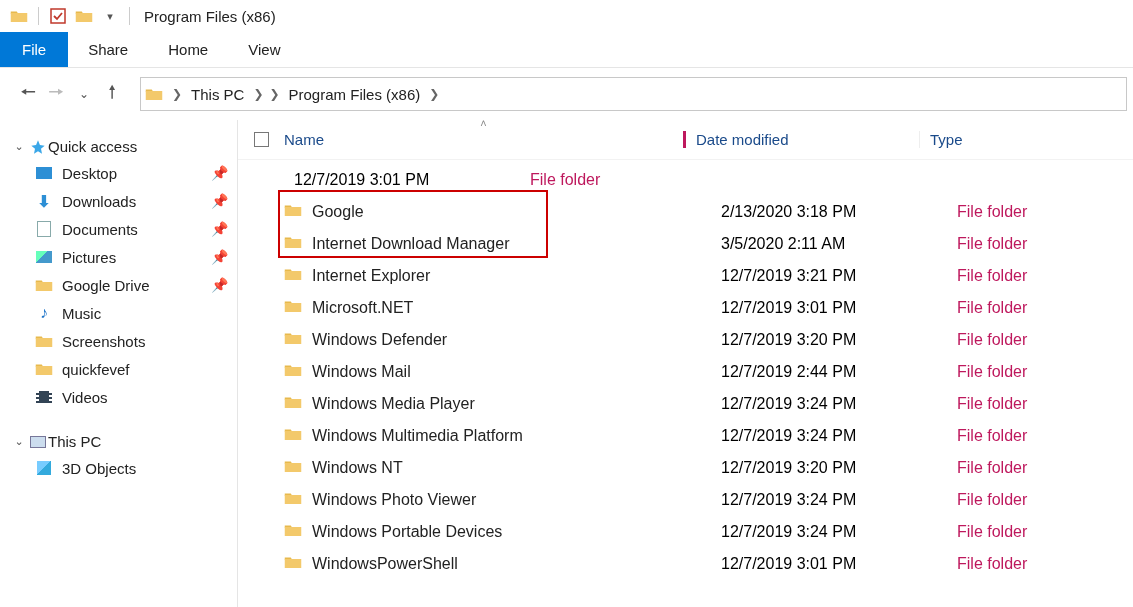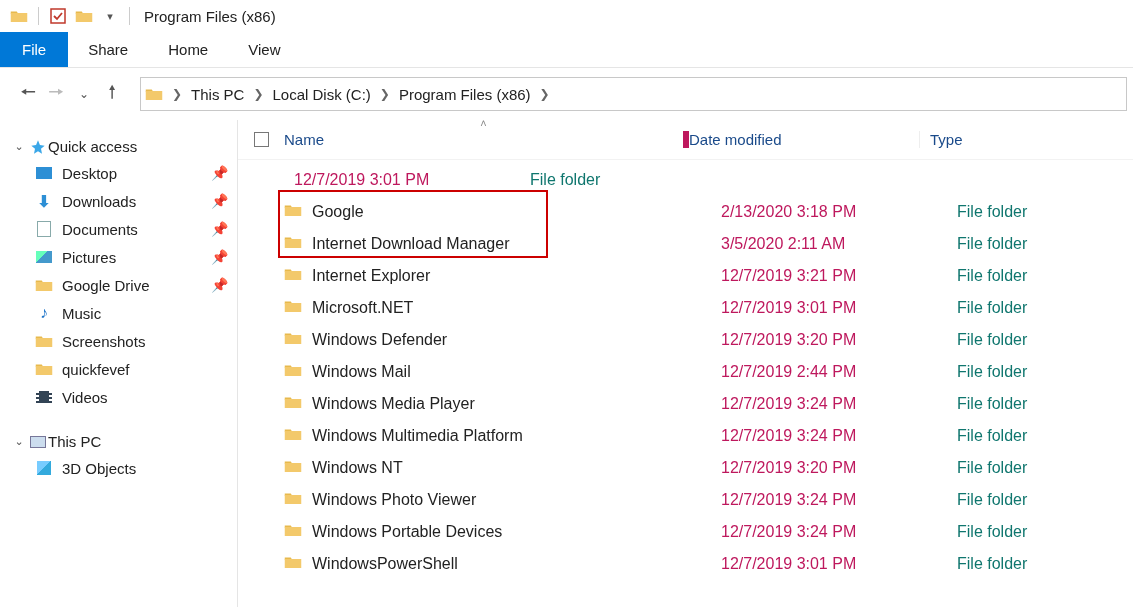--- a/index.html
+++ b/index.html
@@ -111,37 +111,37 @@
     display:flex;
     align-items:center;
     height: 40px;
     color:#1a4a8a;
     font-size:15px;
     border-bottom: 1px solid #f2f2f2;
   }
   .col-chk { width:46px; display:flex; justify-content:center; }
   .col-chk .box { width:15px; height:15px; border:1px solid #777; }
   .col-name { flex:1; position:relative; }
-  .col-date { width:236px; border-left:6px solid #be185d; }
+  .col-date { width:236px; border-left:3px solid #be185d; padding-left:10px; }
   .col-type { width:214px; border-left:1px solid #eee; padding-left:10px; }
   .sort-caret {
     position:absolute; top:-14px; left:50%; transform:translateX(-50%);
     font-size:11px; color:#888;
   }
 
   .rows { padding-top: 4px; }
   .row {
     display:flex; align-items:center;
     height: 32px;
     font-size:16px;
   }
   .r-pad { width:46px; }
   .r-name { flex:1; display:flex; align-items:center; gap:10px; }
-  .r-date { width:236px; color:#be185d; padding-left:10px;}
-  .r-type { width:186px; color:#0f766e; padding-left:10px;}
+  .r-date { width:236px; color:#000000; padding-left:10px;}
+  .r-type { width:186px; color:#be185d; padding-left:10px;}
 
   .highlight-box {
     position:absolute;
     border:2px solid #c00;
     pointer-events:none;
   }
 
   
   .folder-svg { width:18px; height:14px; }
   .folder-fill { fill:#f3c96b; }
@@ -203,21 +203,20 @@
   <div class="addr-box">
     <span class="bc-icon">
       <svg class="folder-svg" viewBox="0 0 24 18">
           <path class="folder-tab" d="M1 3h8l2 3H1z"></path>
           <path class="folder-fill" d="M1 5h22v12H1z"></path>
         </svg>
     </span>
     <span class="bc-sep">❯</span>
     <span class="bc">This PC</span>
     <span class="bc-sep">❯</span>
-    <span class="bc">Local Disk (C:)</span>
     <span class="bc-sep">❯</span>
     <span class="bc">Program Files (x86)</span>
     <span class="bc-sep">❯</span>
   </div>
 </div>
 
 <div class="main">
 
   <div class="nav">
     <div class="nav-group-header">

